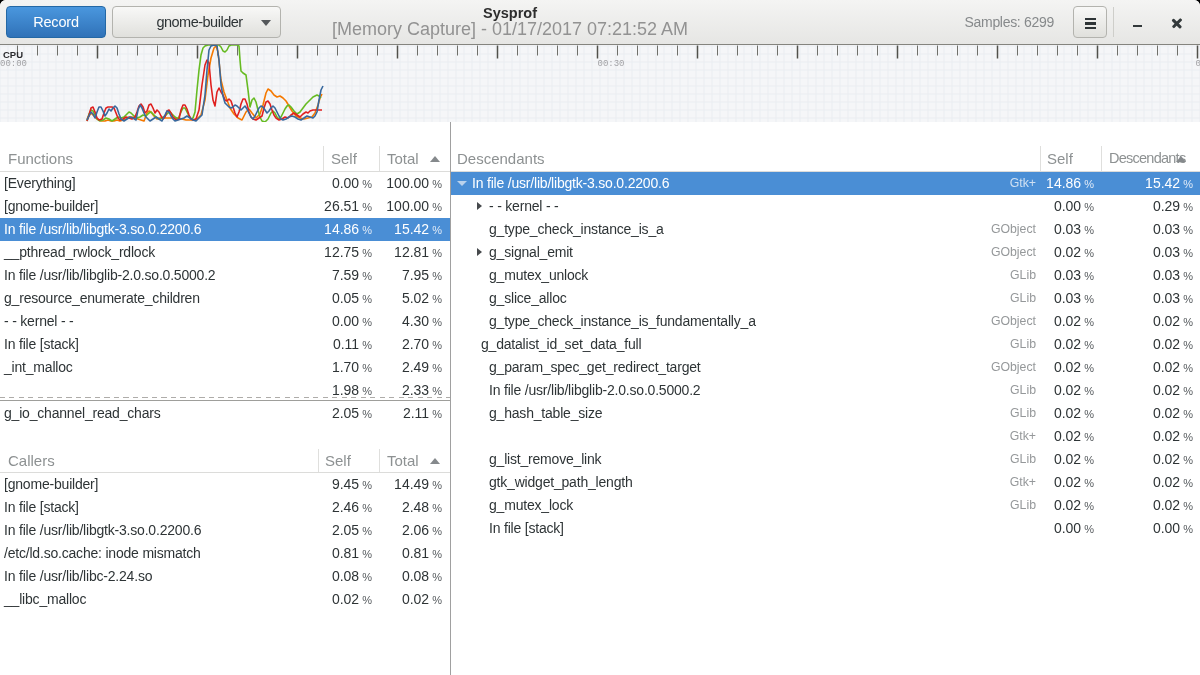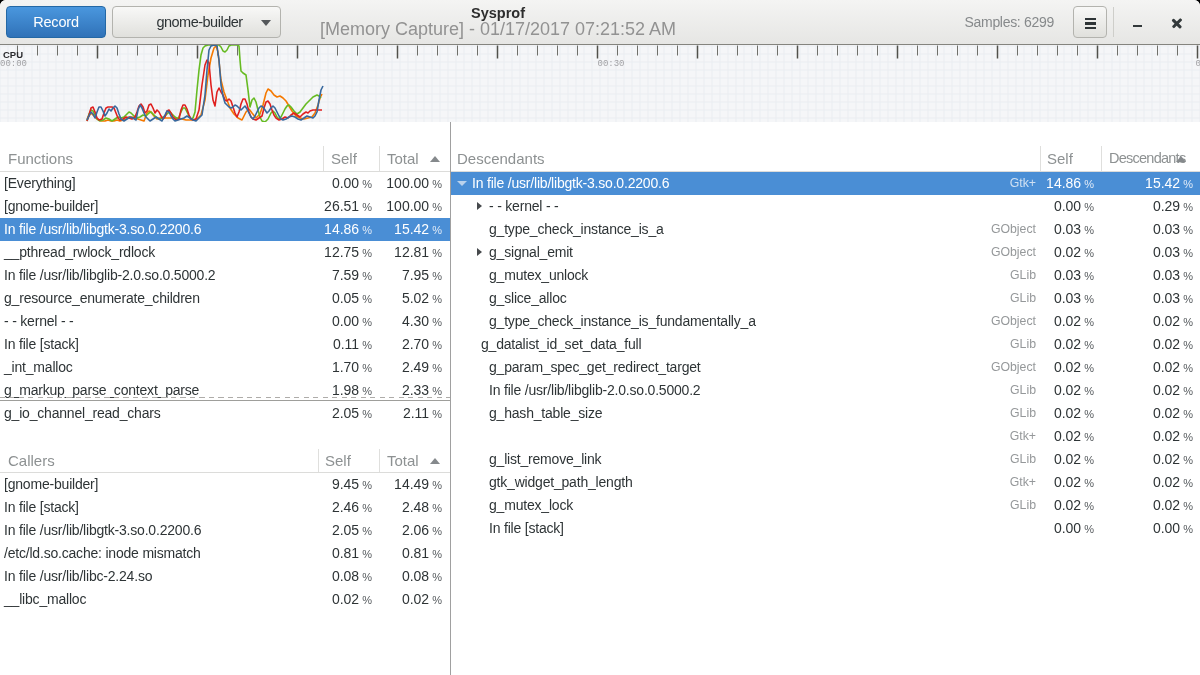--- a/index.html
+++ b/index.html
@@ -17,21 +17,21 @@
   background:linear-gradient(#f8f8f7,#e0e0dc); }
 #rec { left:6px; width:100px;
   background:linear-gradient(#4a97de,#3072b8);
   border:1px solid #2468a5;
   color:#fff; font-size:14.5px; letter-spacing:-0.2px; text-align:center; line-height:30px; }
 #combo { left:112px; width:169px; color:#2e3436; font-size:14.5px; letter-spacing:-0.5px;
   text-align:center; line-height:30px; padding-left:6px; }
 #combo .arr { position:absolute; right:9px; top:13px; width:0; height:0;
   border-left:5px solid transparent; border-right:5px solid transparent;
   border-top:6px solid #54575a; }
-#title { position:absolute; left:0; top:5px; width:996px; text-align:center; }
+#title { position:absolute; left:12px; top:5px; width:996px; text-align:center; }
 #title .t { font-size:14.5px; font-weight:bold; color:#2d2d2d; line-height:17px; }
 #title .s { font-size:18px; color:#929292; line-height:15px; }
 #samples { position:absolute; right:146px; top:13.5px; font-size:14px; letter-spacing:-0.3px; color:#86898b; }
 #menu { left:1073px; width:34px; }
 #menu .b { position:absolute; left:11px; width:11px; height:2.4px; background:#2e3436; }
 #hsep { position:absolute; left:1113px; top:7px; width:1px; height:30px; background:#cececa; }
 #minb { position:absolute; left:1133px; top:24.5px; width:9px; height:2.4px; background:#33393b; }
 #closeb { position:absolute; left:1172.5px; top:18.3px; width:9px; height:9px; }
 #closeb .l1,#closeb .l2 { position:absolute; left:-1.2px; top:3.3px; width:11.5px; height:2.5px;
   background:#33393b; border-radius:1px; }
@@ -397,21 +397,20 @@
         <span class="nm">In file [stack]</span>
         <span class="v lv1">0.11<span class="pc"> %</span></span>
         <span class="v lv2">2.70<span class="pc"> %</span></span>
       </div>
       <div class="row">
         <span class="nm">_int_malloc</span>
         <span class="v lv1">1.70<span class="pc"> %</span></span>
         <span class="v lv2">2.49<span class="pc"> %</span></span>
       </div>
       <div class="row">
-        <span class="nm">g_markup_parse_context_parse</span>
         <span class="v lv1">1.98<span class="pc"> %</span></span>
         <span class="v lv2">2.33<span class="pc"> %</span></span>
       </div>
       <div class="row">
         <span class="nm">g_io_channel_read_chars</span>
         <span class="v lv1">2.05<span class="pc"> %</span></span>
         <span class="v lv2">2.11<span class="pc"> %</span></span>
       </div>
       <div class="thead thead2">
         <span class="c" style="left:8px">Callers</span>

